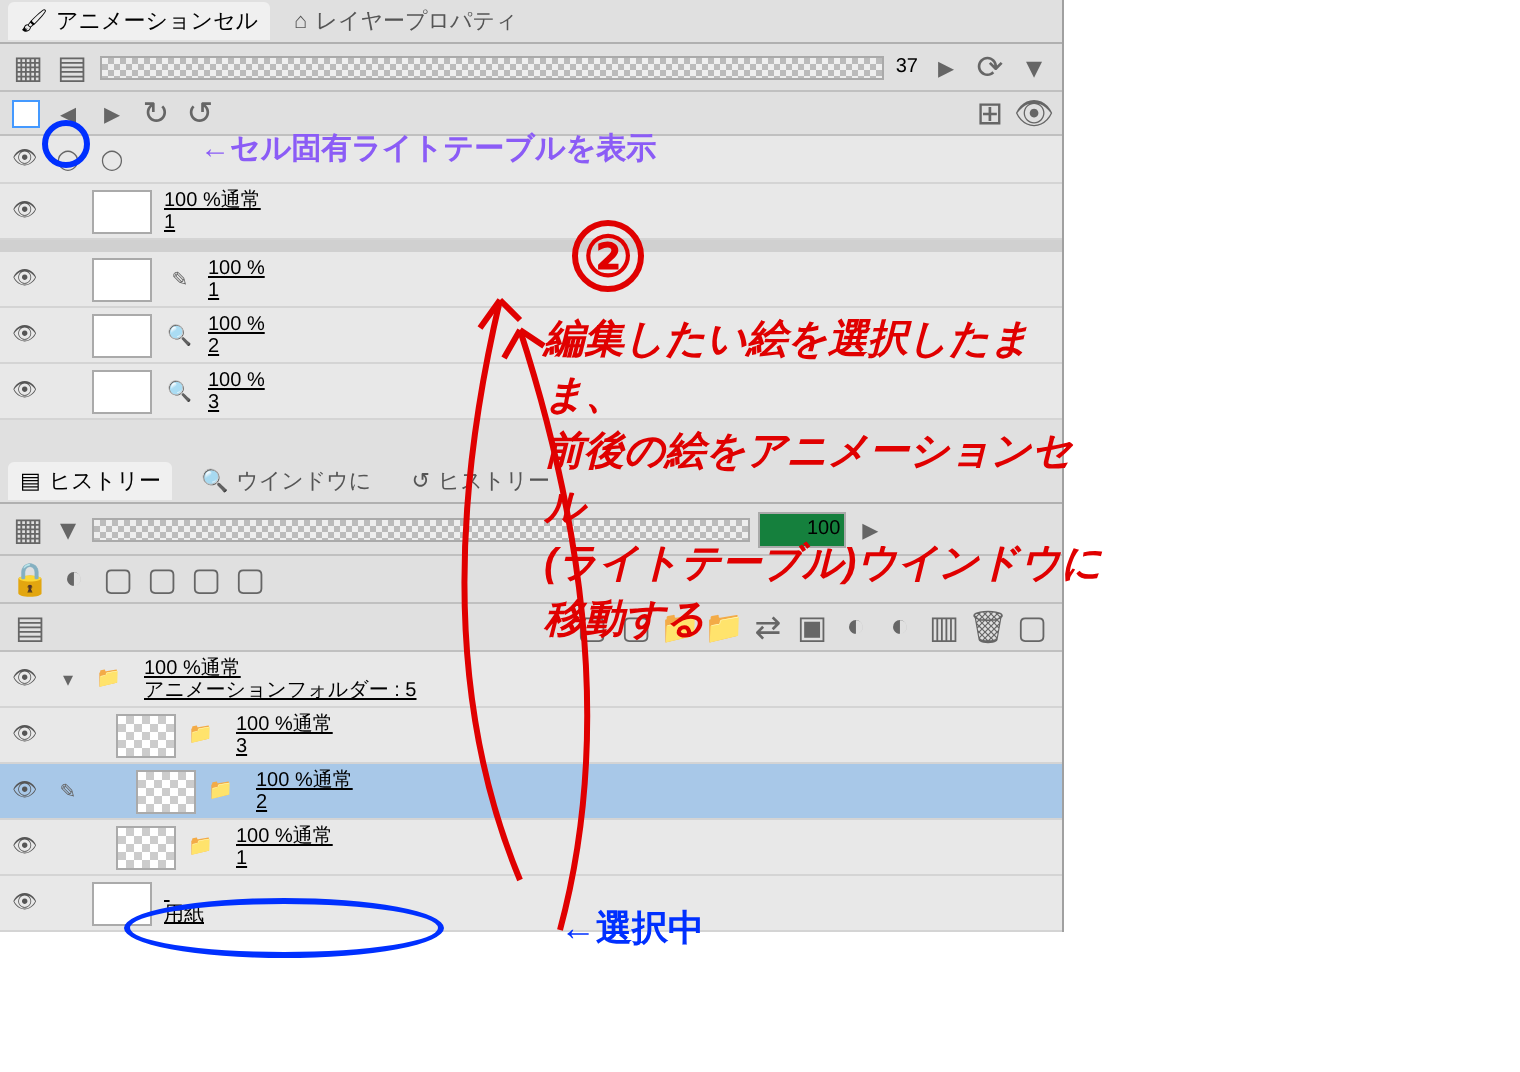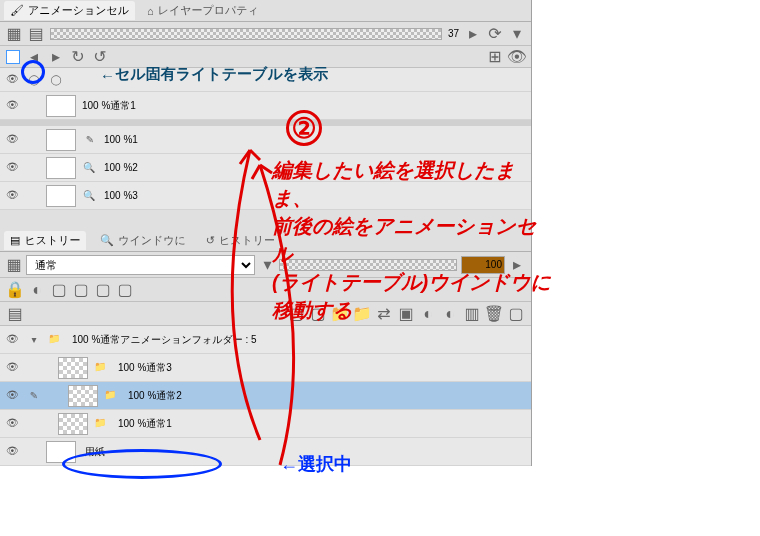--- a/index.html
+++ b/index.html
@@ -11,34 +11,34 @@
 .toolbar { display: flex; align-items: center; background: #e0e0e0; padding: 2px 6px; gap: 6px; height: 24px; border-bottom: 1px solid #c0c0c0; }
 .tb-icon { width: 16px; height: 16px; display: flex; align-items: center; justify-content: center; color: #666; }
 .toolbar2 { display: flex; align-items: center; background: #e0e0e0; padding: 2px 6px; gap: 6px; height: 22px; border-bottom: 1px solid #c0c0c0; }
 .sq { width: 14px; height: 14px; background: #fff; border: 1px solid #999; }
 .item-row { display: flex; align-items: center; padding: 2px 6px; gap: 6px; height: 28px; background: #e8e8e8; border-bottom: 1px solid #d4d4d4; font-size: 10px; }
 .item-row.selected { background: #a8c8e8; }
 .eye { width: 14px; height: 14px; color: #555; }
 .checker, .thumb-white, .thumb-folder { width: 30px; height: 22px; border: 1px solid #aaa; flex-shrink: 0; }
 .checker { background: repeating-conic-gradient(#ccc 0 25%, #fff 0 50%) 0 0/8px 8px; }
 .thumb-white { background: #fff; }
-.item-label { display: flex; flex-direction: row; line-height: 11px; font-size: 10px; }
+.item-label { display: flex; flex-direction: column; line-height: 11px; font-size: 10px; text-decoration: underline; }
 .mid-tabs { display: flex; align-items: center; background: #e0e0e0; border-bottom: 1px solid #b0b0b0; height: 22px; padding: 0 4px; gap: 8px; font-size: 11px; }
 .layer-toolbar { display: flex; align-items: center; background: #e0e0e0; padding: 2px 6px; gap: 4px; height: 26px; border-bottom: 1px solid #c0c0c0; }
 .dropdown { flex: 1; height: 20px; background: #fff; border: 1px solid #aaa; font-size: 11px; padding: 0 4px; }
-.num-box { width: 44px; height: 18px; background: #a16207; border: 1px solid #aaa; font-size: 10px; text-align: right; padding: 0 2px; }
+.num-box { width: 44px; height: 18px; background: #15803d; border: 1px solid #aaa; font-size: 10px; text-align: right; padding: 0 2px; }
 .icon-row { display: flex; align-items: center; background: #e0e0e0; padding: 2px 6px; gap: 4px; height: 24px; border-bottom: 1px solid #c0c0c0; }
 .icon-row .tb-icon { width: 18px; }
 .spacer { flex: 1; }
 .indent-1 { padding-left: 26px; }
 .folder-ico { width: 18px; height: 14px; display: inline-block; }
 
 
 .anno { position: absolute; pointer-events: none; font-weight: bold; }
-.anno-blue { color: #0c4a6e; font-size: 15px; }
+.anno-blue { color: #8b5cf6; font-size: 15px; }
 .circle-blue { border: 3px solid #0030ff; border-radius: 50%; }
 .anno-red { color: #e00000; }
 .big-num { font-size: 28px; border: 3px solid #e00000; border-radius: 50%; width: 36px; height: 36px; display: flex; align-items: center; justify-content: center; }
 .red-text { font-size: 20px; line-height: 28px; width: 280px; font-style: italic; }
 .blue-text-sel { color: #0030ff; font-size: 18px; font-weight: bold; text-align: center; }
 svg.arrow { position: absolute; pointer-events: none; }
 .ellipse-sel { border: 3px solid #0030ff; border-radius: 50%; position: absolute; }
 .chk-pattern { background: repeating-conic-gradient(#bbb 0 25%, #eee 0 50%) 0 0/6px 6px; flex:1; height:12px; border:1px solid #aaa; }
 .group-sep { height: 6px; background: #d0d0d0; }
 </style>
@@ -134,23 +134,20 @@
       <span>🔍</span>
       <span>ウインドウに</span>
     </div>
     <div class="tab">
       <span>↺</span>
       <span>ヒストリー</span>
     </div>
   </div>
   <div class="layer-toolbar">
     <span class="tb-icon">▦</span>
-    <select class="dropdown">
-      <option>通常</option>
-    </select>
     <span class="tb-icon">▾</span>
     <div class="chk-pattern" style="flex:0.8;"></div>
     <input class="num-box" value="100" style="">
     <span class="tb-icon">▸</span>
   </div>
   <div class="icon-row">
     <span class="tb-icon">🔒</span>
     <span class="tb-icon">◐</span>
     <span class="tb-icon">▢</span>
     <span class="tb-icon">▢</span>

